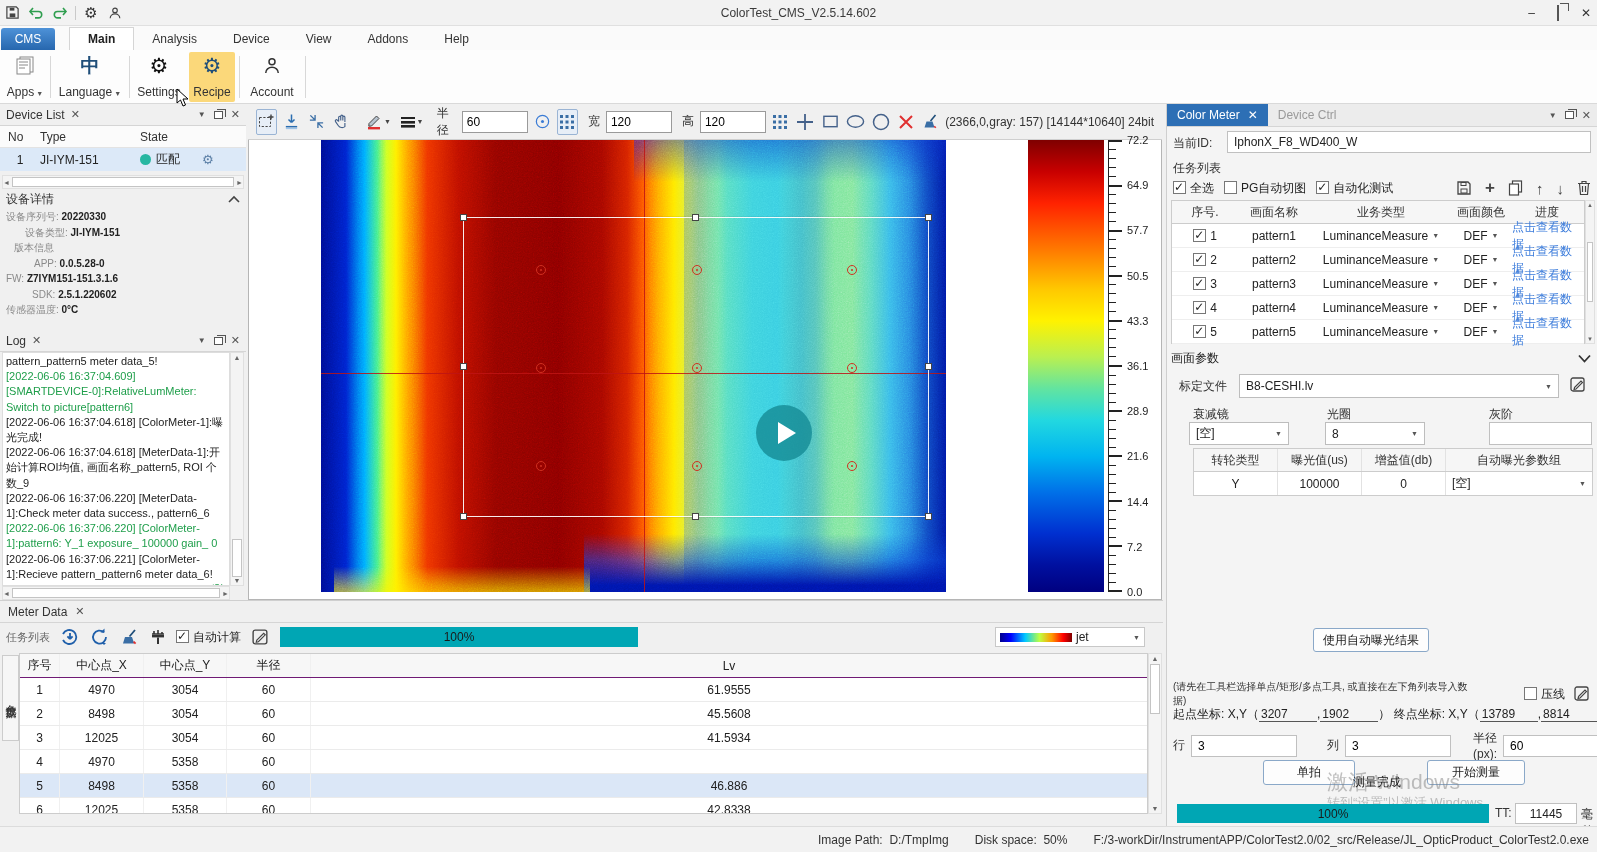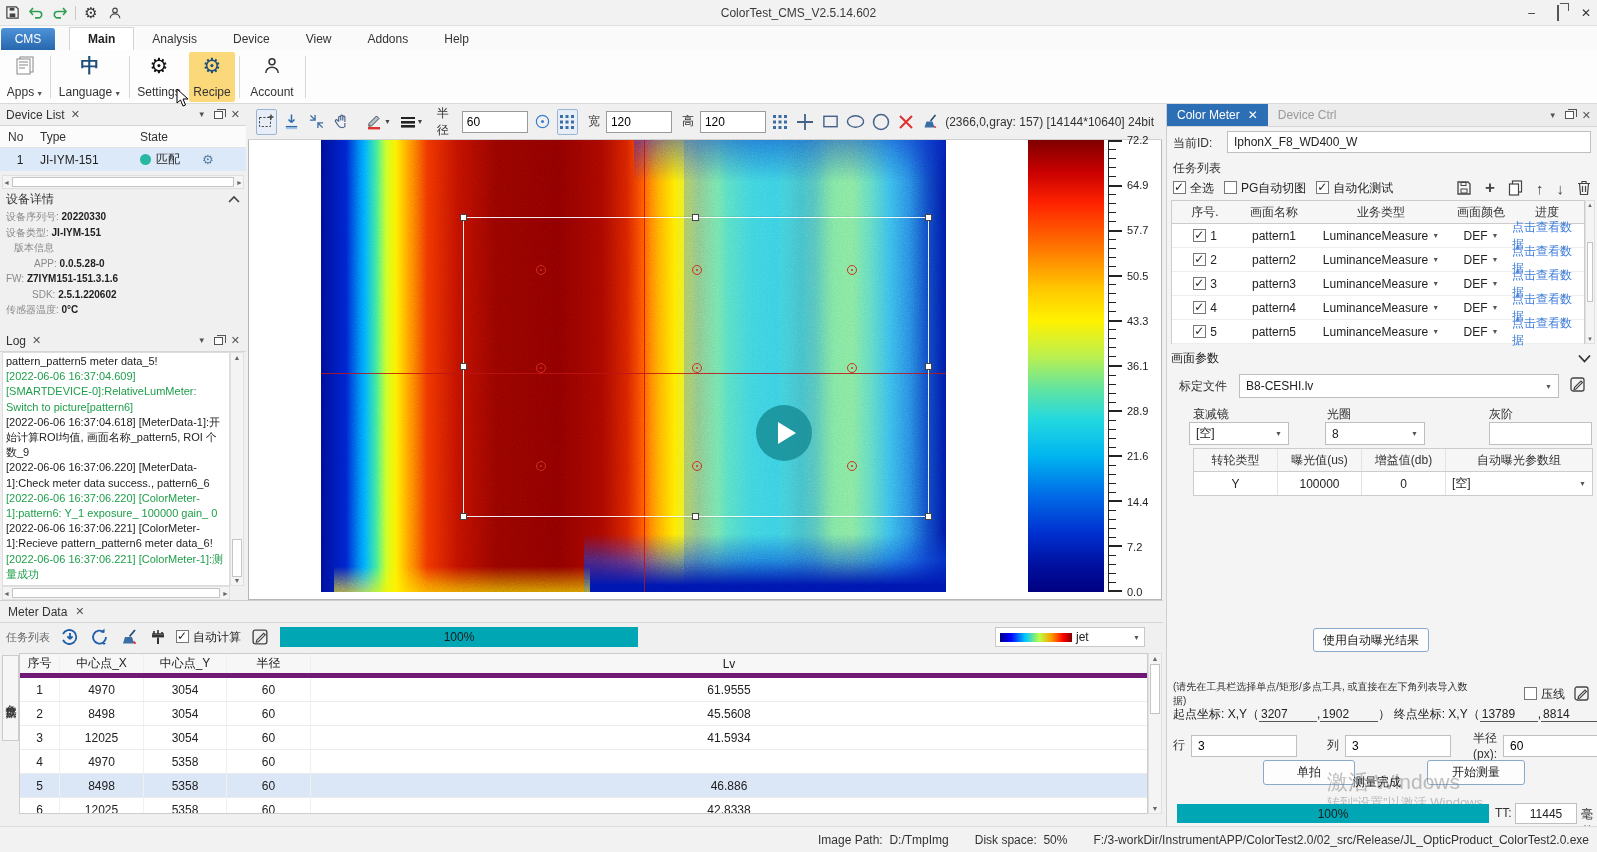--- a/index.html
+++ b/index.html
@@ -105,21 +105,21 @@
   .btn{background:#fdfdfd;border:1px solid #8aa8c8;border-radius:3px;display:flex;align-items:center;justify-content:center;font-size:12px;color:#222}
   .uline{display:inline-block;border-bottom:1px solid #555;min-width:58px;padding:0 2px}
   .prog{background:#00a6b4;display:flex;align-items:center;justify-content:center;color:#1a1a1a;font-size:12px}
   .wm{color:rgba(130,130,130,.5)}
   
   .meter-panel{position:absolute;left:0;top:600px;width:1163px;height:224px;background:#f0f0f0;border-top:1px solid #cfcfcf}
   .m-tabstrip{position:absolute;left:0;top:0;right:0;height:22px;border-bottom:1px solid #d5d5d5;display:flex;align-items:center;padding-left:8px;font-size:12px;color:#333;gap:8px}
   .m-toolbar{position:absolute;left:0;top:22px;right:0;height:28px;display:flex;align-items:center;gap:10px;padding-left:6px}
   .side-tab{position:absolute;left:2px;top:54px;width:17px;height:86px;background:#f6f6f6;border:1px solid #ccc;writing-mode:vertical-lr;display:flex;align-items:center;justify-content:center;font-size:11px;color:#333;letter-spacing:1px}
   .m-table{position:absolute;left:19px;top:52px;right:15px;bottom:10px;background:#fff;border:1px solid #ccc;overflow:hidden;font-size:12px}
-  .m-hrow{display:flex;height:24px;align-items:flex-start;background:#f7f7f7;border-bottom:5px solid #701a75;color:#222}
+  .m-hrow{display:flex;height:24px;align-items:flex-start;background:#f7f7f7;border-bottom:1px solid #701a75;color:#222}
   .m-row{display:flex;height:24px;align-items:center;border-bottom:1px solid #ebebeb}
   .m-row.sel{background:#dbe7f7}
   .m-c{display:flex;align-items:center;justify-content:center;border-right:1px solid #f0f0f0;height:100%}
   .m-vscroll{position:absolute;right:1px;top:52px;bottom:10px;width:14px;background:#f4f4f4;border:1px solid #e0e0e0;display:flex;flex-direction:column;align-items:center;justify-content:space-between;font-size:7px;color:#666;padding:1px 0}
   .jet-combo{margin-left:auto;margin-right:18px;width:150px;height:20px;border:1px solid #c8c8c8;background:#fff;display:flex;align-items:center;padding:0 4px;gap:4px;font-size:12px}
   .jet-swatch{width:72px;height:9px;background:linear-gradient(90deg,#00008b,#0000ff 15%,#00c8ff 35%,#bfff40 55%,#ff9900 72%,#ff0000 88%,#7f0000)}
   
   .statusbar{position:absolute;left:0;bottom:0;width:1597px;height:26px;background:#f2f2f2;border-top:1px solid #dcdcdc;display:flex;align-items:center;justify-content:flex-end;font-size:12px;color:#333;gap:26px;padding-right:8px}
   .cursor-arrow{position:absolute;left:176px;top:88px;z-index:50}
 </style>
@@ -249,21 +249,21 @@
     <div class="dtl-hdr">
       <span>设备详情</span>
       <span style="margin-left:auto">
         <svg width="12" height="8" viewBox="0 0 12 8">
             <path d="M1 7 6 2 11 7" fill="none" stroke="#444" stroke-width="1.6"></path>
           </svg>
       </span>
     </div>
     <div>
       <div class="dtl"><span>设备序列号:</span><b> <b>20220330</b></b></div>
-      <div class="dtl" style="padding-left:6px"><span>设备类型:</span> <b>JI-IYM-151</b></div>
+      <div class="dtl" style="padding-left:25px"><span>设备类型:</span> <b>JI-IYM-151</b></div>
       <div class="dtl" style="padding-left:14px"><span>版本信息</span></div>
       <div class="dtl" style="padding-left:34px"><span>APP:</span> <b>0.0.5.28-0</b></div>
       <div class="dtl" style=""><span>FW:</span> <b>Z7IYM151-151.3.1.6</b></div>
       <div class="dtl" style="padding-left:32px"><span>SDK:</span> <b>2.5.1.220602</b></div>
       <div class="dtl"><span>传感器温度:</span> <b>0°C</b></div>
     </div>
   </div>
 
   <div class="abs" style="left:0;top:226px;right:0;bottom:0;background:#f0f0f0">
     <div class="panel-title">
@@ -272,20 +272,21 @@
       <span class="pt-btns">
         <span class="mini">▼</span>
         <span class="float-ico"></span>
         <span class="x-glyph">✕</span>
       </span>
     </div>
     <div class="log-body">
       <div>pattern_pattern5 meter data_5!</div>
       <div class="succ">[2022-06-06 16:37:04.609]</div>
       <div class="succ">[SMARTDEVICE-0]:RelativeLumMeter: Switch to picture[pattern6]</div>
+      <div>[2022-06-06 16:37:04.618] [ColorMeter-1]:曝光完成!</div>
       <div>[2022-06-06 16:37:04.618] [MeterData-1]:开始计算ROI均值, 画面名称_pattern5, ROI 个数_9</div>
       <div>[2022-06-06 16:37:06.220] [MeterData-1]:Check meter data success., pattern6_6</div>
       <div class="succ">[2022-06-06 16:37:06.220] [ColorMeter-1]:pattern6: Y_1 exposure_ 100000 gain_ 0</div>
       <div>[2022-06-06 16:37:06.221] [ColorMeter-1]:Recieve pattern_pattern6 meter data_6!</div>
       <div class="succ">[2022-06-06 16:37:06.221] [ColorMeter-1]:测量成功</div>
 
     </div>
     <div class="vscroll">
       <span>▲</span>
         <span class="vthumb" style="margin-top:auto"></span>

